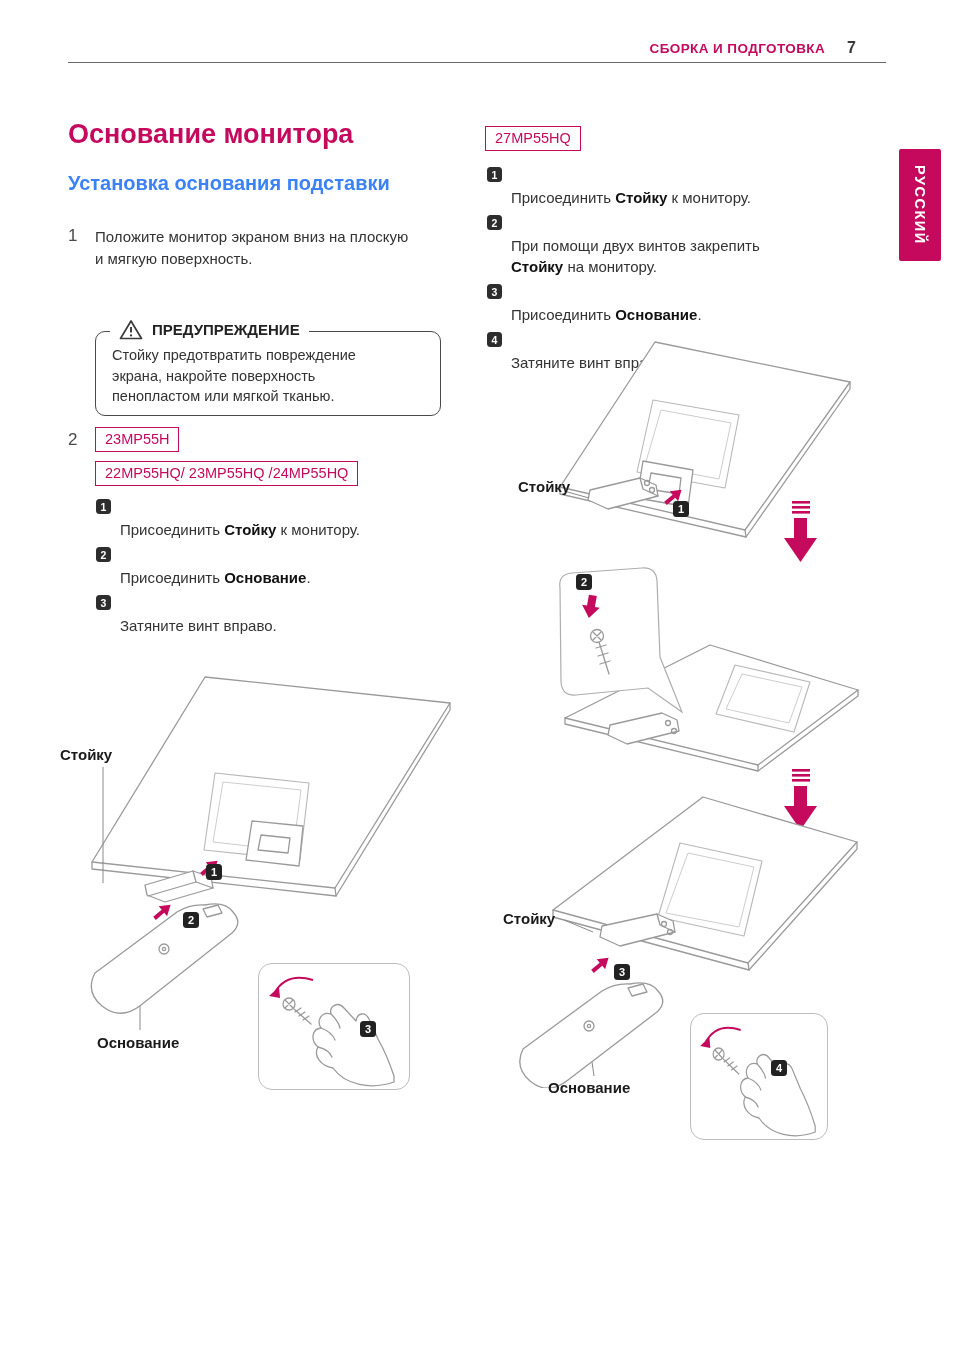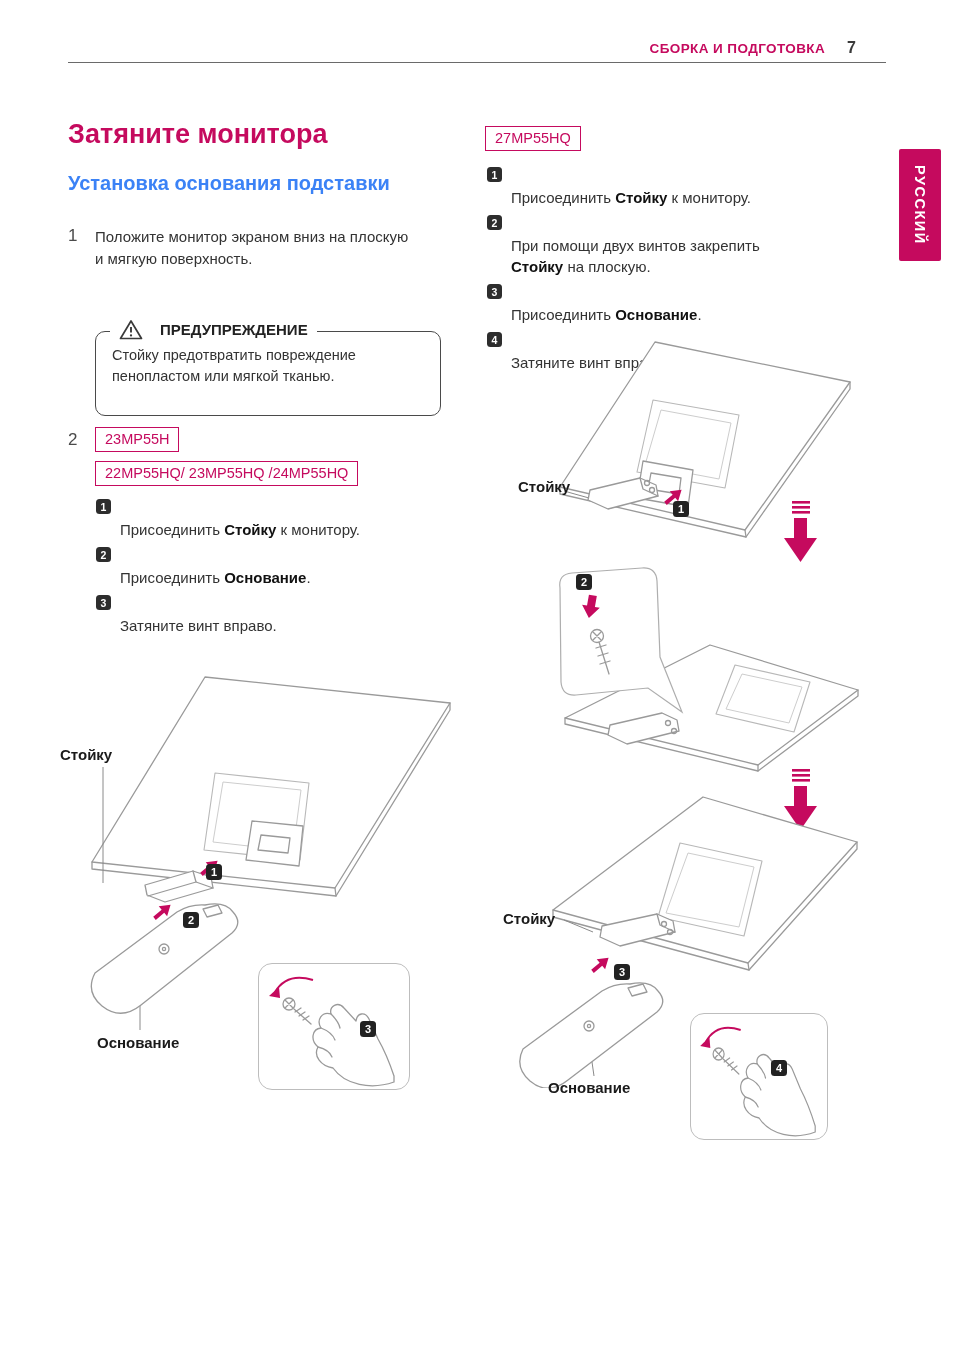--- a/index.html
+++ b/index.html
@@ -13,21 +13,21 @@
   .header-page { color:#3a3a3a; font-size:16px; font-weight:bold; }
   .header-rule { position:absolute; top:62px; left:68px; width:818px; border-top:1.4px solid #6a6a6a; }
   .lang-tab { position:absolute; left:899px; top:149px; width:42px; height:112px; background:#c50a5e; color:#fff;
     font-weight:bold; font-size:14.5px; letter-spacing:1.5px; writing-mode:vertical-rl;
     display:flex; align-items:center; justify-content:center; border-radius:2px; }
   .main-title { position:absolute; left:68px; top:119px; font-size:27px; font-weight:bold; color:#c50a5e; }
   .sub-title { position:absolute; left:68px; top:172px; font-size:20px; font-weight:bold; color:#3b82f6; }
   .step-num { position:absolute; font-size:17px; color:#4a4a4a; }
   .body-text { position:absolute; font-size:15px; line-height:22px; color:#333; }
   .warning-box { position:absolute; left:95px; top:331px; width:346px; height:85px; border:1.6px solid #4a4a4a; border-radius:10px; }
-  .warning-legend { position:absolute; top:-13px; left:14px; background:#fff; padding:0 9px; display:flex; align-items:center; gap:17px; }
+  .warning-legend { position:absolute; top:-13px; left:14px; background:#fff; padding:0 9px; display:flex; align-items:center; gap:9px; }
   .warning-title { font-size:15px; font-weight:bold; color:#222; }
   .warning-body { padding:13px 16px 0; font-size:14.5px; line-height:20.5px; color:#333; }
   .model-box { position:absolute; border:1px solid #c50a5e; color:#c50a5e; font-size:14.5px; padding:3px 9px 4px; background:#fff; white-space:nowrap; }
   .steps { position:absolute; display:flex; flex-direction:column; gap:5px; }
   .step-row { display:flex; gap:9px; align-items:flex-start; }
   .badge { flex:0 0 auto; width:15px; height:15px; margin-top:2px; background:#2d2d2d; color:#fff; border-radius:3.5px;
     font-size:10.5px; font-weight:bold; display:flex; align-items:center; justify-content:center; }
   .step-text { font-size:15px; line-height:21px; color:#333;margin-top:22px; }
   .step-text b { color:#111; }
   .fig { position:absolute; }
@@ -47,40 +47,41 @@
 
 <div class="page">
 
   <div class="header">
     <span class="header-title">СБОРКА И ПОДГОТОВКА</span>
     <span class="header-page">7</span>
   </div>
   <div class="header-rule"></div>
   <div class="lang-tab">РУССКИЙ</div>
 
-  <div class="main-title">Затяните монитора</div>
+  <div class="main-title">Основание монитора</div>
   <div class="sub-title">Установка основания подставки</div>
 
   <div class="step-num" style="left:68px; top:226px;">1</div>
   <div class="body-text" style="left:95px; top:226px;">
     <div>Положите монитор экраном вниз на плоскую</div>
     <div>и мягкую поверхность.</div>
   </div>
 
   <div class="warning-box">
     <div class="warning-legend">
       <svg width="24" height="21" viewBox="0 0 24 21">
         <path d="M12 2 L22.5 19.5 H1.5 Z" fill="none" stroke="#3a3a3a" stroke-width="1.7" stroke-linejoin="round"></path>
         <line x1="12" y1="8" x2="12" y2="13.5" stroke="#3a3a3a" stroke-width="1.9"></line>
         <circle cx="12" cy="16.4" r="1.15" fill="#3a3a3a"></circle>
       </svg>
       <span class="warning-title">ПРЕДУПРЕЖДЕНИЕ</span>
     </div>
     <div class="warning-body">
       <div>Стойку предотвратить повреждение</div>
+      <div>экрана, накройте поверхность</div>
       <div>пенопластом или мягкой тканью.</div>
     </div>
   </div>
 
   <div class="step-num" style="left:68px; top:430px;">2</div>
   <div class="model-box" style="left:95px; top:427px;">23MP55H</div>
   <div class="model-box" style="left:95px; top:461px;">22MP55HQ/ 23MP55HQ /24MP55HQ</div>
 
   <div class="steps" style="left:96px; top:497px;">
     <div class="step-row">
@@ -101,21 +102,21 @@
 
   <div class="steps" style="left:487px; top:165px;">
     <div class="step-row">
       <span class="badge">1</span>
       <span class="step-text"><span>Присоединить </span><b>Стойку</b><span> к монитору.</span></span>
     </div>
     <div class="step-row">
       <span class="badge">2</span>
       <span class="step-text">
         <span style="display:block">При помощи двух винтов закрепить</span>
-        <span style="display:block"><b>Стойку</b><span> на плоскую.</span></span>
+        <span style="display:block"><b>Стойку</b><span> на монитору.</span></span>
       </span>
     </div>
     <div class="step-row">
       <span class="badge">3</span>
       <span class="step-text"><span>Присоединить </span><b>Основание</b><span>.</span></span>
     </div>
     <div class="step-row">
       <span class="badge">4</span>
       <span class="step-text"><span>Затяните винт вправо.</span></span>
     </div>

